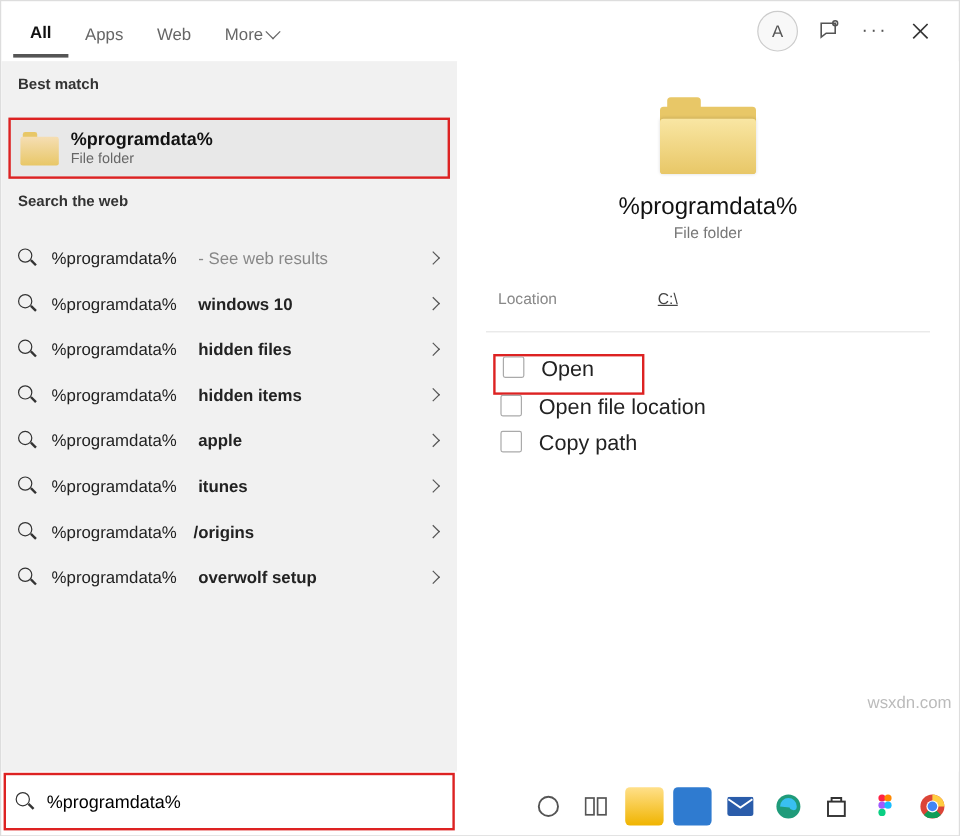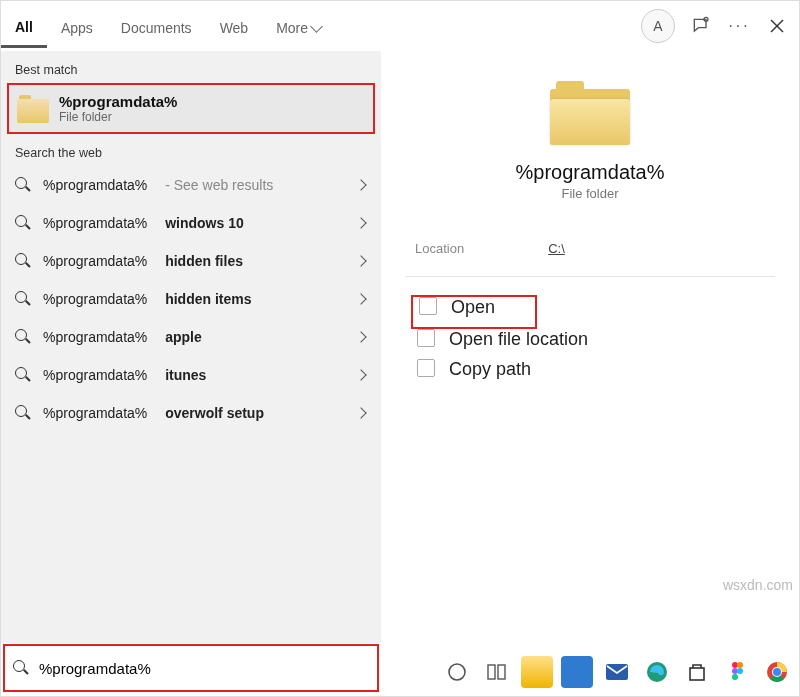--- a/index.html
+++ b/index.html
@@ -1,28 +1,28 @@
 <!DOCTYPE html>
 <html><head>
 <meta charset="utf-8">
 <style>
   html,body{margin:0;padding:0;font-family:"Segoe UI",Arial,sans-serif;background:#fff;color:#222;}
   .window{width:800px;height:697px;position:relative;overflow:hidden;border:1px solid #ddd;box-sizing:border-box;}
   
-  .filters{display:flex;align-items:center;height:50px;padding:0 0;}
+  .filters{display:flex;align-items:center;height:50px;padding:0 10px;}
   .filters .tab{padding:14px 14px 10px;font-size:14px;color:#666;cursor:pointer;}
   .filters .tab.active{color:#111;border-bottom:3px solid #555;font-weight:600;}
   .filters .spacer{flex:1;}
   .filters .round{width:32px;height:32px;border-radius:50%;border:1px solid #ccc;display:flex;align-items:center;justify-content:center;font-size:14px;color:#555;margin-right:10px;background:#f8f8f8;}
   .filters .icon-btn{width:32px;height:32px;display:flex;align-items:center;justify-content:center;color:#555;margin-right:6px;}
   
   .body{display:flex;height:592px;}
   .left{width:380px;background:#f1f1f1;display:flex;flex-direction:column;}
   .right{flex:1;background:#fff;position:relative;}
-  .sect-label{font-size:12.5px;font-weight:400;color:#333;padding:12px 14px 6px;}
+  .sect-label{font-size:12.5px;font-weight:700;color:#333;padding:12px 14px 21px;}
   .best-match{border:2px solid #d22; margin:0 6px;background:#e8e8e8;display:flex;align-items:center;padding:8px 8px;}
   .folder-ico{width:32px;height:28px;margin-right:10px;position:relative;}
   .folder-ico .tab{position:absolute;top:0;left:2px;width:12px;height:5px;background:#e8c767;border-radius:2px 2px 0 0;}
   .folder-ico .body{position:absolute;top:4px;left:0;width:32px;height:24px;background:linear-gradient(#f5deb3,#e8c767);border-radius:2px;}
   .bm-title{font-size:15px;font-weight:700;color:#111;}
   .bm-sub{font-size:12px;color:#666;}
   .web-list{}
   .web-item{display:flex;align-items:center;height:38px;padding:0 10px 0 14px;cursor:pointer;}
   .search-ico{width:16px;height:16px;margin-right:12px;position:relative;}
   .search-ico::before{content:"";position:absolute;width:10px;height:10px;border:1.6px solid #333;border-radius:50%;left:0;top:0;}
@@ -60,21 +60,20 @@
   .more-chev{display:inline-block;width:8px;height:8px;border-right:1.4px solid #666;border-bottom:1.4px solid #666;transform:rotate(45deg);margin-left:4px;vertical-align:2px;}
 </style>
 </head>
 <body>
 
 <div class="window">
 
   <div class="filters">
     <div class="tab active">All</div>
     <div class="tab">Apps</div>
-    <div class="tab">Documents</div>
     <div class="tab">Web</div>
     <div class="tab"><span>More</span><span class="more-chev"></span></div>
     <div class="spacer"></div>
     <div class="round">A</div>
     <div class="icon-btn">
       <svg width="20" height="20" viewBox="0 0 24 24" fill="none" stroke="#555" stroke-width="1.6">
           <path d="M4 4h14v10H9l-5 4V4z"></path>
           <circle cx="18" cy="4" r="2.4"></circle>
         </svg>
     </div>
@@ -129,20 +128,25 @@
             <div class="web-text"><span class="q">%programdata%</span><span class="suf"> apple</span><span class="see"></span></div>
             <div class="chev"></div>
           </div>
           <div class="web-item">
             <div class="search-ico"></div>
             <div class="web-text"><span class="q">%programdata%</span><span class="suf"> itunes</span><span class="see"></span></div>
             <div class="chev"></div>
           </div>
           <div class="web-item">
             <div class="search-ico"></div>
+            <div class="web-text"><span class="q">%programdata%</span><span class="suf">/origins</span><span class="see"></span></div>
+            <div class="chev"></div>
+          </div>
+          <div class="web-item">
+            <div class="search-ico"></div>
             <div class="web-text"><span class="q">%programdata%</span><span class="suf"> overwolf setup</span><span class="see"></span></div>
             <div class="chev"></div>
           </div>
         </div>
     </div>
 
     <div class="right">
       <div class="preview">
         <div class="big-folder">
             <div class="tab"></div>

